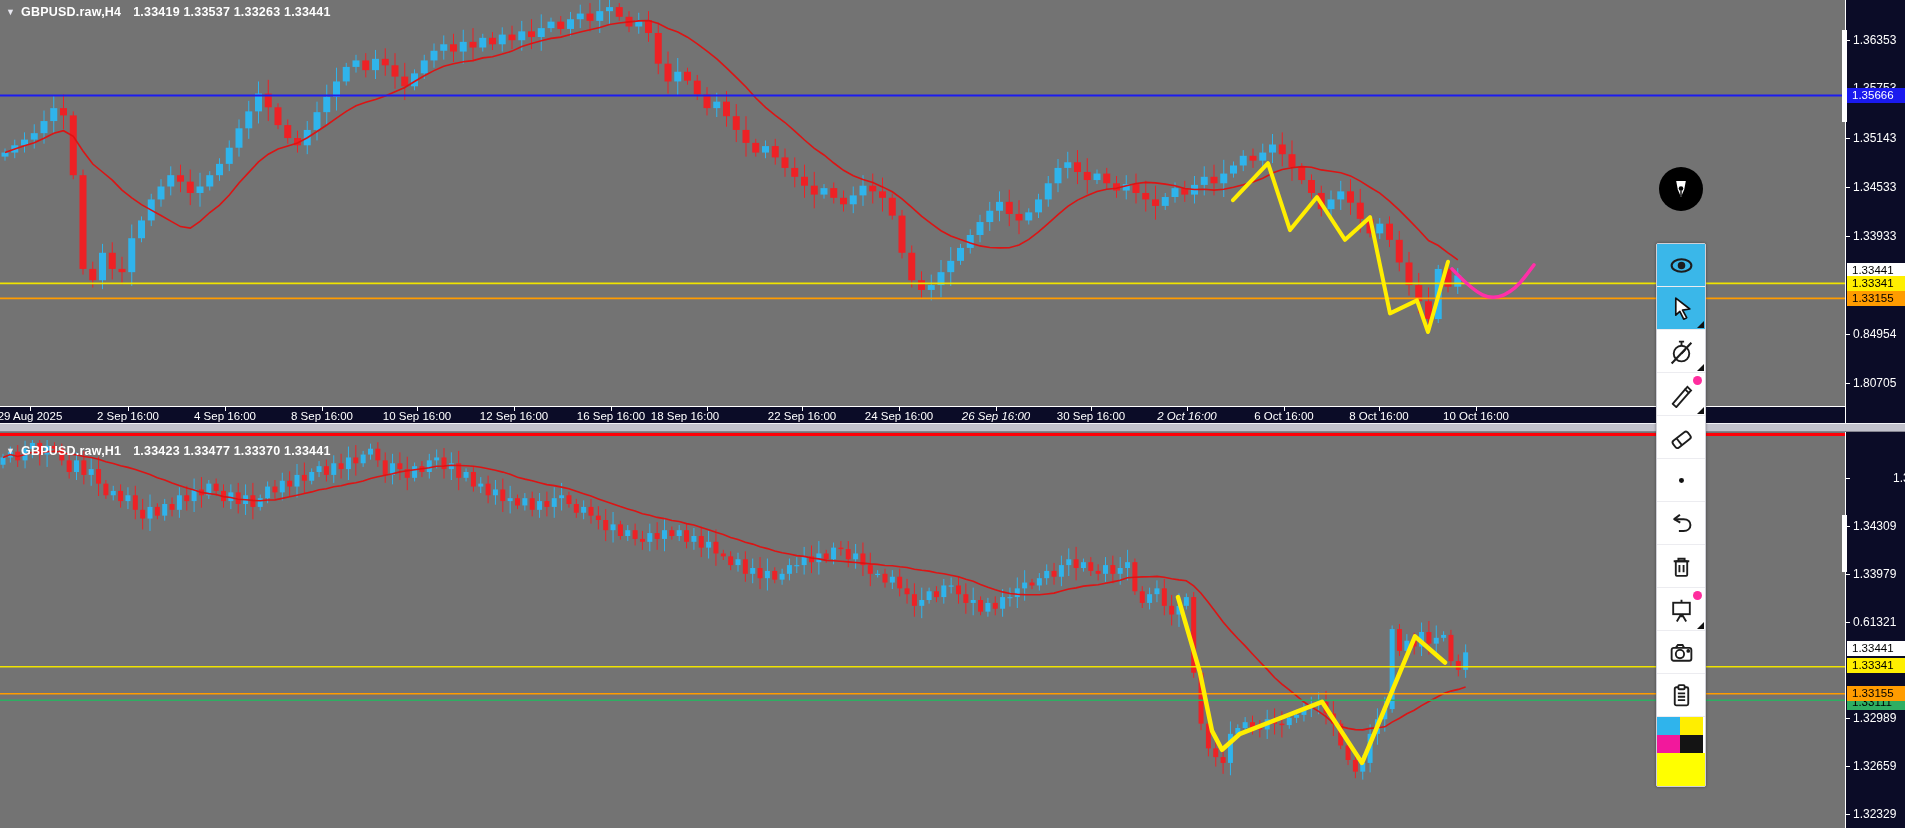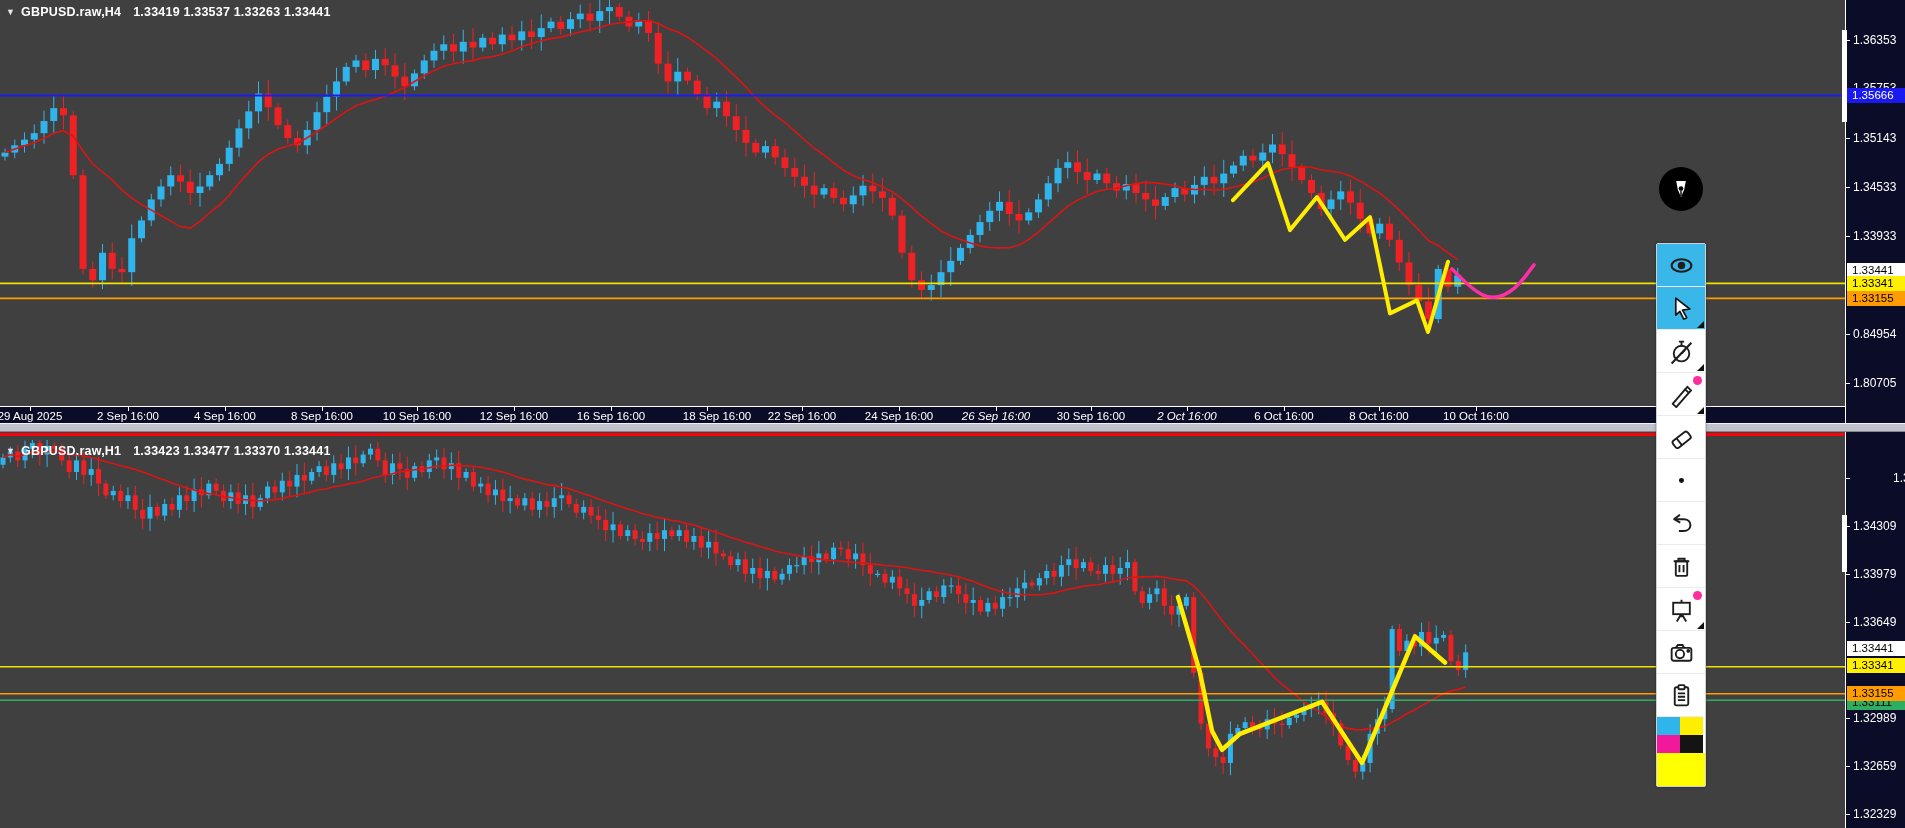--- a/index.html
+++ b/index.html
@@ -1,16 +1,16 @@
 <!DOCTYPE html>
 <html><head>
 <meta charset="utf-8">
 <style>
   html,body{margin:0;padding:0;background:#06061a;}
-  #stage{position:relative;width:1905px;height:828px;background:#404040;overflow:hidden;
+  #stage{position:relative;width:1905px;height:828px;background:#737373;overflow:hidden;
          font-family:"Liberation Sans",sans-serif;}
   svg{display:block;}
   .chart-svg{position:absolute;left:0;}
   .panel-title{position:absolute;left:6px;color:#ffffff;font-size:12.5px;font-weight:700;
                letter-spacing:.2px;z-index:5;white-space:nowrap;}
   .panel-title .tri{color:#e8e8f0;font-size:9px;margin-right:6px;vertical-align:1px;}
   .panel-title .ohlc{margin-left:12px;font-weight:700;}
   #time-strip{position:absolute;left:0;top:406px;width:1845px;height:17px;border-top:1px solid #ffffff;
               background:#0b0c27;z-index:4;}
   .tlabel{position:absolute;top:3px;transform:translateX(-50%);color:#ffffff;font-size:11.5px;white-space:nowrap;}
@@ -781,21 +781,21 @@
       <div class="tlabel" style="left: 225px;">4 Sep 16:00</div>
       <div class="ttick" style="left: 322px;"></div>
       <div class="tlabel" style="left: 322px;">8 Sep 16:00</div>
       <div class="ttick" style="left: 417px;"></div>
       <div class="tlabel" style="left: 417px;">10 Sep 16:00</div>
       <div class="ttick" style="left: 514px;"></div>
       <div class="tlabel" style="left: 514px;">12 Sep 16:00</div>
       <div class="ttick" style="left: 611px;"></div>
       <div class="tlabel" style="left: 611px;">16 Sep 16:00</div>
       <div class="ttick" style="left: 707px;"></div>
-      <div class="tlabel" style="left: 717px; text-align: right;">18 Sep 16:00</div>
+      <div class="tlabel" style="left: 685px; text-align: right;">18 Sep 16:00</div>
       <div class="ttick" style="left: 802px;"></div>
       <div class="tlabel" style="left: 802px;">22 Sep 16:00</div>
       <div class="ttick" style="left: 899px;"></div>
       <div class="tlabel" style="left: 899px;">24 Sep 16:00</div>
       <div class="ttick" style="left: 996px;"></div>
       <div class="tlabel" style="left: 996px; font-style: italic;">26 Sep 16:00</div>
       <div class="ttick" style="left: 1091px;"></div>
       <div class="tlabel" style="left: 1091px;">30 Sep 16:00</div>
       <div class="ttick" style="left: 1187px;"></div>
       <div class="tlabel" style="left: 1187px; font-style: italic;">2 Oct 16:00</div>
@@ -826,21 +826,21 @@
       <div class="chip" style="top: 88.0152px; background: rgb(26, 26, 238); color: rgb(255, 255, 255);">1.35666</div>
       <div class="chip" style="top: 262.813px; background: rgb(255, 255, 255); color: rgb(0, 0, 0);">1.33441</div>
       <div class="chip" style="top: 275.894px; background: rgb(255, 239, 0); color: rgb(0, 0, 0);">1.33341</div>
       <div class="chip" style="top: 290.924px; background: rgb(255, 156, 0); color: rgb(0, 0, 0);">1.33155</div>
       <div class="ptick" style="top: 470.964px; margin-left: 40px;">1.34639</div>
       <div class="pdash" style="top: 477.964px;"></div>
       <div class="ptick" style="top: 518.964px; text-align: center;">1.34309</div>
       <div class="pdash" style="top: 525.964px;"></div>
       <div class="ptick" style="top: 566.964px;">1.33979</div>
       <div class="pdash" style="top: 573.964px;"></div>
-      <div class="ptick" style="top: 614.964px;">1.33649</div>
+      <div class="ptick" style="top: 614.964px;">0.61321</div>
       <div class="pdash" style="top: 621.964px;"></div>
       <div class="ptick" style="top: 710.964px;">1.32989</div>
       <div class="pdash" style="top: 717.964px;"></div>
       <div class="ptick" style="top: 758.964px;">1.32659</div>
       <div class="pdash" style="top: 765.964px;"></div>
       <div class="ptick" style="top: 806.964px;">1.32329</div>
       <div class="pdash" style="top: 813.964px;"></div>
       <div class="chip" style="top: 640.718px; background: rgb(255, 255, 255); color: rgb(0, 0, 0);">1.33441</div>
       <div class="chip" style="top: 658.264px; background: rgb(255, 239, 0); color: rgb(0, 0, 0);">1.33341</div>
       <div class="chip" style="top: 694.718px; background: rgb(46, 174, 98); color: rgb(0, 0, 0);">1.33111</div>

